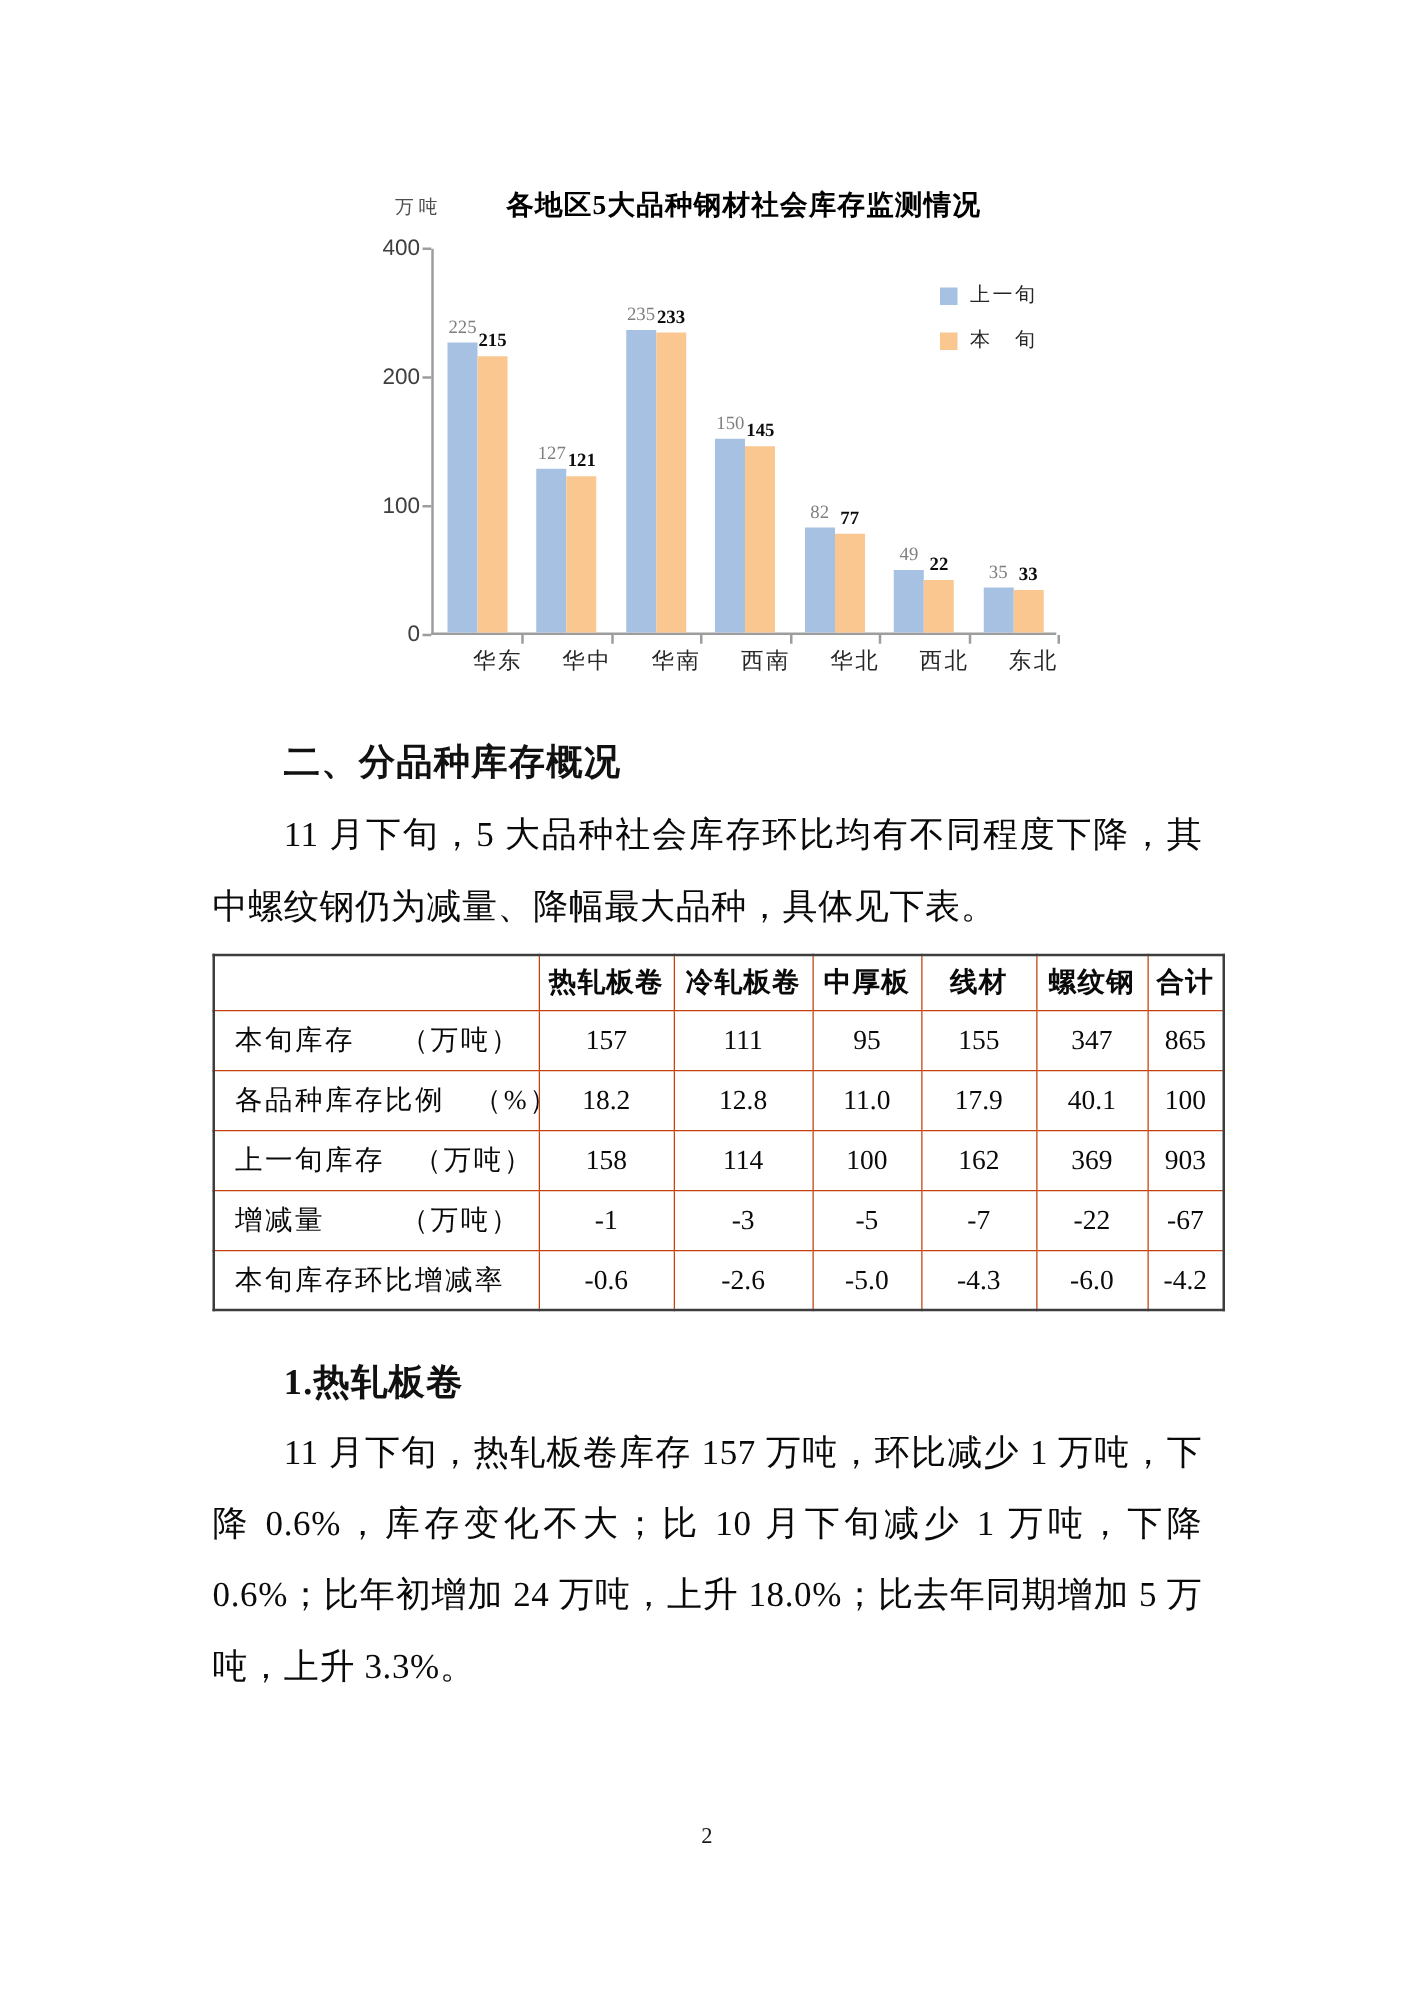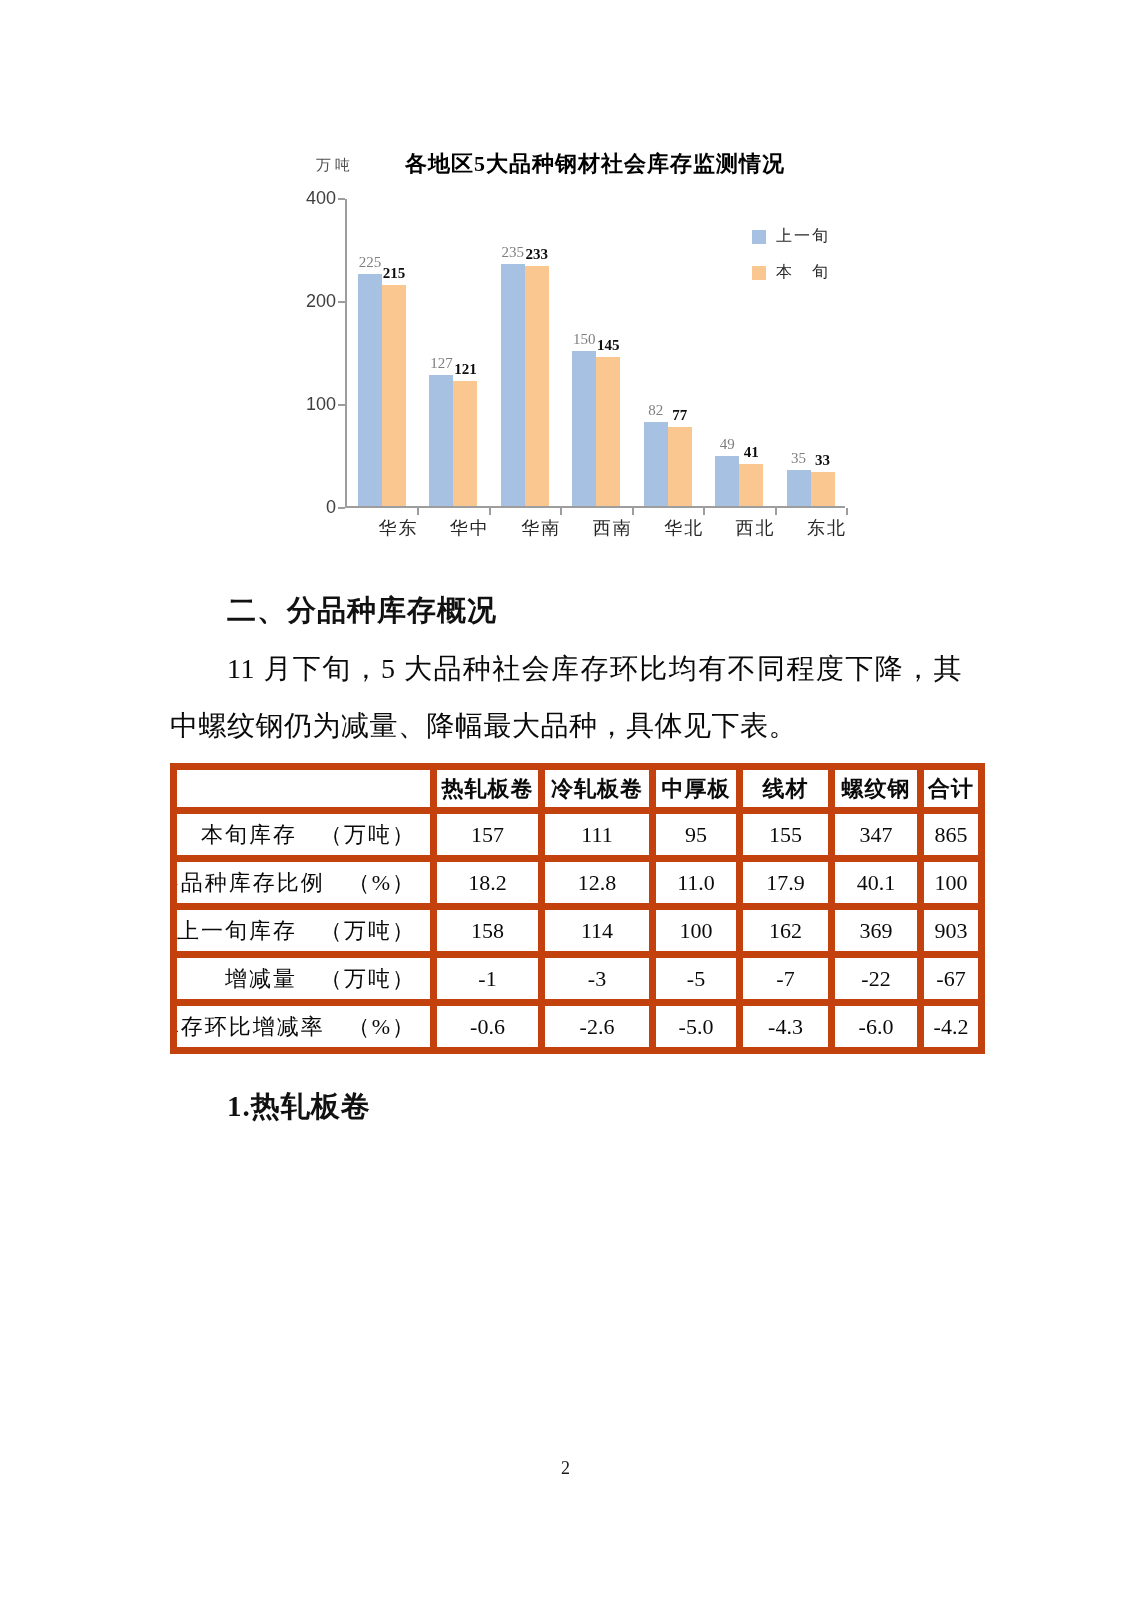--- a/index.html
+++ b/index.html
@@ -40,24 +40,24 @@
   .sub-heading { position:absolute; left:170px; top:1078px; width:792px;
                  font-size:29px; font-weight:bold; line-height:57px; text-indent:57px; letter-spacing:1px; }
   .para2 { top:1134px; }
   .page-number { position:absolute; left:0; top:1458px; width:1131px; text-align:center;
                  font-size:18px; color:#1a1a1a; }
 
   
   .inv-table { position:absolute; left:170px; top:763px; width:808px;
                border-collapse:collapse; table-layout:fixed;
                font-size:22px; color:#0a0a0a; border:2px solid #3d3d3d; }
-  .inv-table th, .inv-table td { border:7px solid #c2410c; text-align:center; overflow:hidden; }
+  .inv-table th, .inv-table td { border:1px solid #c2410c; text-align:center; overflow:hidden; }
   .inv-table th { height:44px; font-weight:bold; font-size:22px; letter-spacing:1px; }
   .inv-table td { height:48px; }
-  .label-wrap { display:flex; justify-content:flex-end; align-items:center;
+  .label-wrap { display:flex; justify-content:space-between; align-items:center;
                 padding:0 14px 0 16px; letter-spacing:2px; white-space:nowrap;gap:23px; }
 </style>
 </head>
 <body>
 
 <div class="page">
 
   <div class="chart">
     <div class="chart-unit">万吨</div>
     <div class="chart-title">各地区5大品种钢材社会库存监测情况</div>
@@ -99,21 +99,21 @@
         <div class="bar-value s1" style="left: 236.286px; bottom: 152px;">145</div>
         <div class="cat-label" style="left: 285.714px; width: 71.4286px;">华北</div>
         <div class="bar" style="left: 296.714px; width: 24px; height: 84px; background: rgb(167, 193, 227);"></div>
         <div class="bar-value s0" style="left: 283.714px; bottom: 87px;">82</div>
         <div class="bar" style="left: 320.714px; width: 24px; height: 79px; background: rgb(250, 199, 145);"></div>
         <div class="bar-value s1" style="left: 307.714px; bottom: 82px;">77</div>
         <div class="cat-label" style="left: 357.143px; width: 71.4286px;">西北</div>
         <div class="bar" style="left: 368.143px; width: 24px; height: 50px; background: rgb(167, 193, 227);"></div>
         <div class="bar-value s0" style="left: 355.143px; bottom: 53px;">49</div>
         <div class="bar" style="left: 392.143px; width: 24px; height: 42px; background: rgb(250, 199, 145);"></div>
-        <div class="bar-value s1" style="left: 379.143px; bottom: 45px;">41</div>
+        <div class="bar-value s1" style="left: 379.143px; bottom: 45px;">22</div>
         <div class="cat-label" style="left: 428.571px; width: 71.4286px;">东北</div>
         <div class="bar" style="left: 439.571px; width: 24px; height: 36px; background: rgb(167, 193, 227);"></div>
         <div class="bar-value s0" style="left: 426.571px; bottom: 39px;">35</div>
         <div class="bar" style="left: 463.571px; width: 24px; height: 34px; background: rgb(250, 199, 145);"></div>
         <div class="bar-value s1" style="left: 450.571px; bottom: 37px;">33</div>
       </div>
     <div class="legend">
       <div class="legend-item">
         <span class="swatch" id="sw0" style="background: rgb(167, 193, 227);"></span>
         <span class="legend-text">上一旬</span>
@@ -217,15 +217,16 @@
           <td>-2.6</td>
           <td>-5.0</td>
           <td>-4.3</td>
           <td>-6.0</td>
           <td>-4.2</td>
         </tr>
       </tbody>
   </table>
 
   <div class="sub-heading">1.热轧板卷</div>
+  <p class="para para2">11 月下旬，热轧板卷库存 157 万吨，环比减少 1 万吨，下降 0.6%，库存变化不大；比 10 月下旬减少 1 万吨，下降 0.6%；比年初增加 24 万吨，上升 18.0%；比去年同期增加 5 万吨，上升 3.3%。</p>
 
   <div class="page-number">2</div>
 </div>
 
 </body></html>

